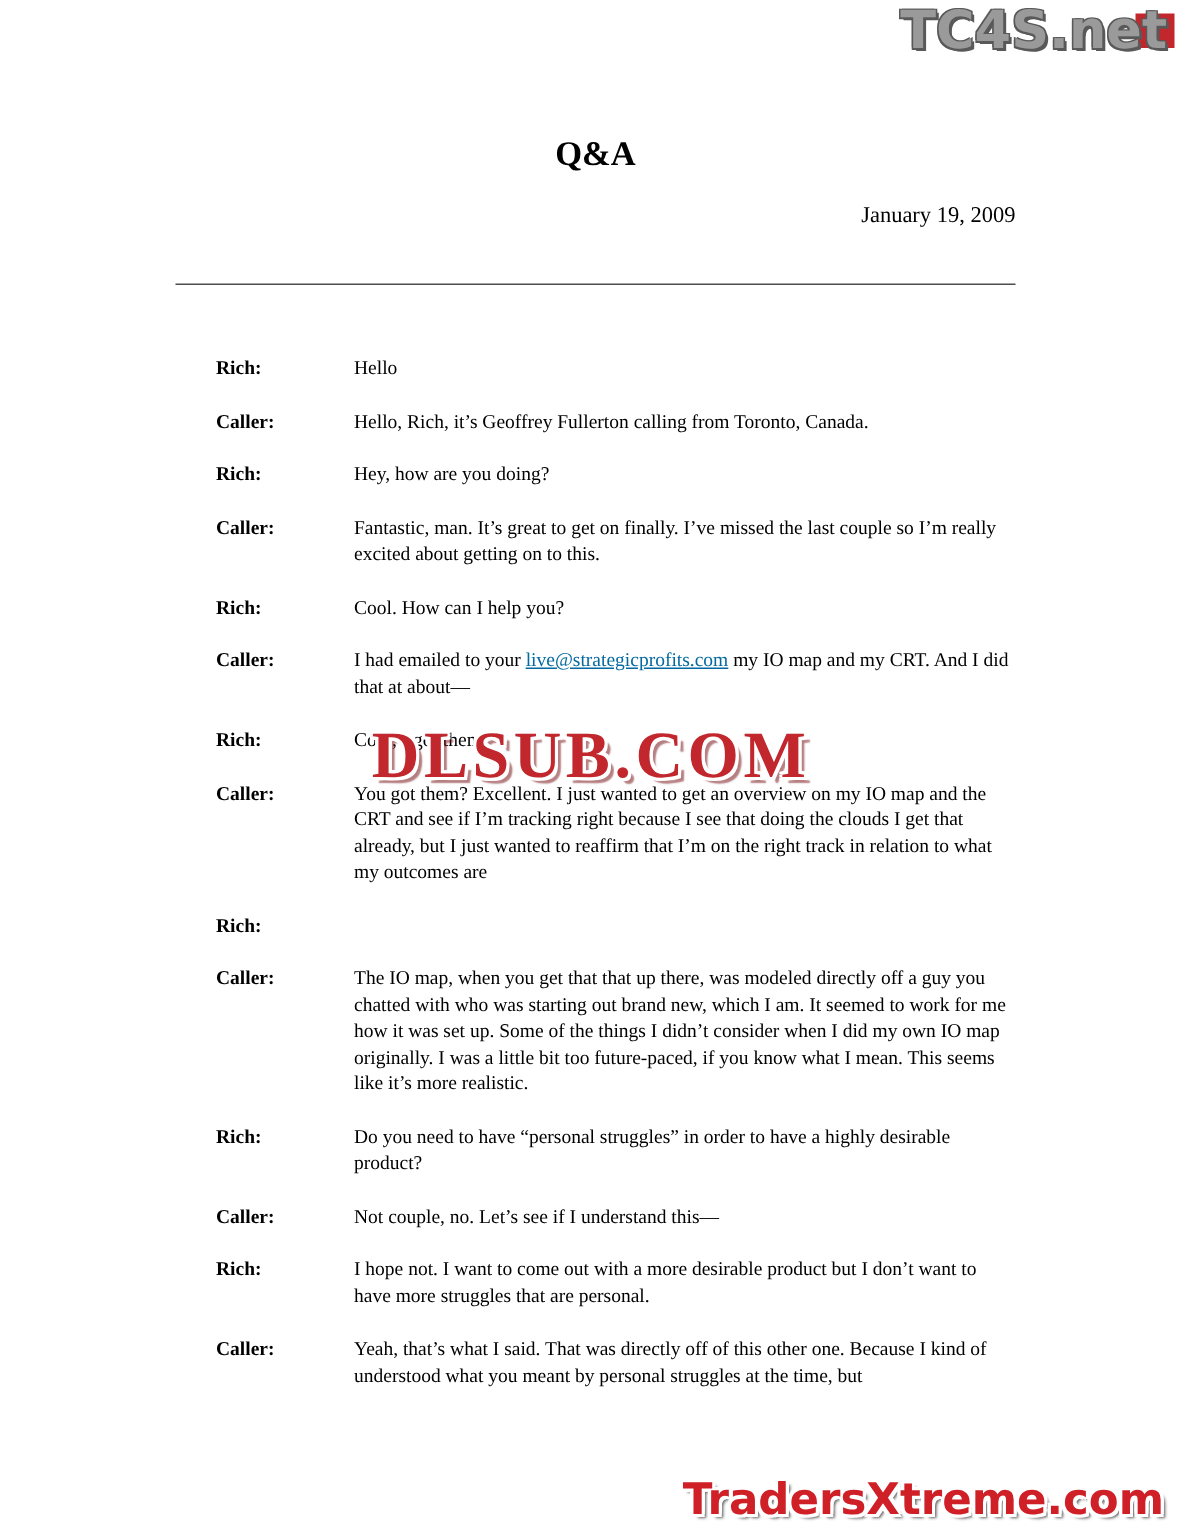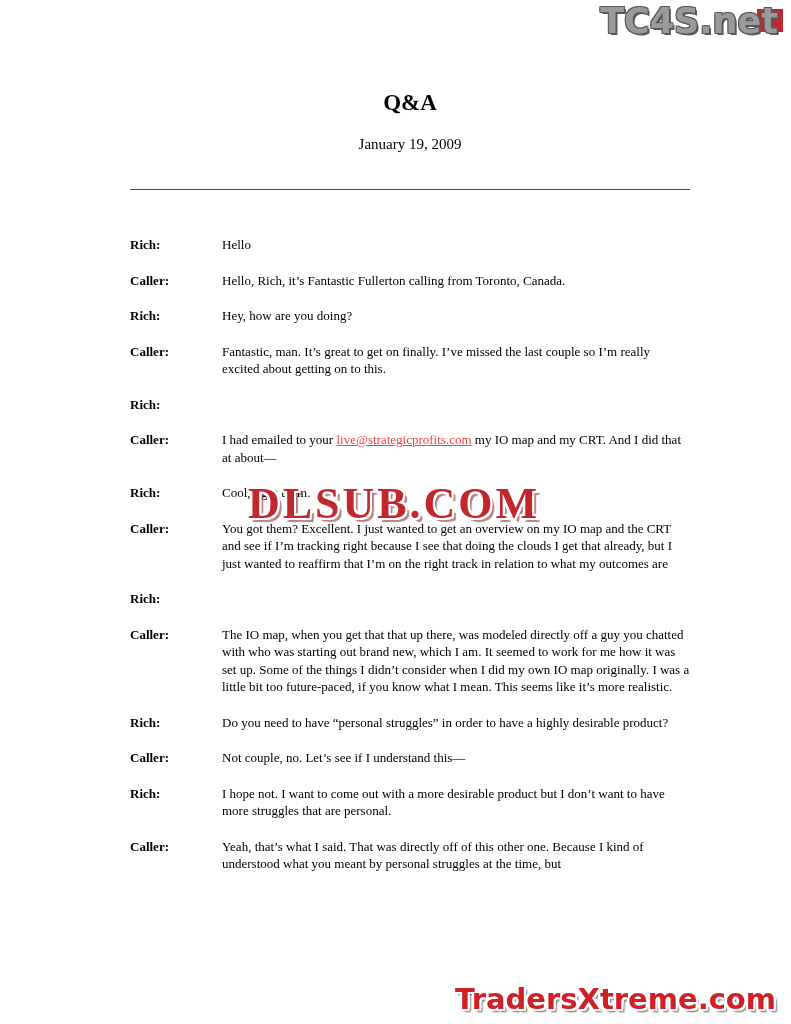--- a/index.html
+++ b/index.html
@@ -90,59 +90,61 @@
        2px -2px 0 #ffffff,
       -2px  2px 0 #ffffff,
        2px  2px 0 #ffffff,
        3px  3px 2px rgba(60, 60, 60, 0.8);
   }
 
   
   .doc {
     position: absolute;
     top: 0;
-    left: 130px;
+    left: 117px;
     width: 560px;
   }
   .doc-header {
     text-align: center;
   }
   .doc-title {
     margin-top: 90px;
     font-size: 23px;
     font-weight: bold;
   }
   .doc-date {
     margin-top: 20px;
     font-size: 15px;
+    text-align: right;
   }
   .divider {
     margin-top: 36px;
     border: none;
     border-top: 1px solid #4d4d4d;
     height: 0;
   }
   .dialogue {
     margin-top: 46px;
+    margin-left: 27px;
   }
   .row {
     display: flex;
     margin-bottom: 18px;
     font-size: 13px;
     line-height: 17.5px;
   }
   .speaker {
     flex: 0 0 92px;
     font-weight: bold;
   }
   .text {
     flex: 1 1 auto;
   }
   .email {
-    color: #ef4444;
+    color: #0369a1;
     cursor: pointer;
   }
 </style>
 </head>
 <body>
 
 <div class="page">
 
   <div class="wm-top">
     <div class="redbox"></div>
@@ -163,35 +165,36 @@
 
     <div class="dialogue">
 
       <div class="row">
         <span class="speaker">Rich:</span>
         <div class="text">Hello</div>
       </div>
 
       <div class="row">
         <span class="speaker">Caller:</span>
-        <div class="text">Hello, Rich, it’s Fantastic Fullerton calling from Toronto, Canada.</div>
+        <div class="text">Hello, Rich, it’s Geoffrey Fullerton calling from Toronto, Canada.</div>
       </div>
 
       <div class="row">
         <span class="speaker">Rich:</span>
         <div class="text">Hey, how are you doing?</div>
       </div>
 
       <div class="row">
         <span class="speaker">Caller:</span>
         <div class="text">Fantastic, man. It’s great to get on finally. I’ve missed the last couple so I’m really excited about getting on to this.</div>
       </div>
 
       <div class="row">
         <span class="speaker">Rich:</span>
+        <div class="text">Cool. How can I help you?</div>
       </div>
 
       <div class="row">
         <span class="speaker">Caller:</span>
         <div class="text"><span>I had emailed to your </span><a href="#" class="email">live@strategicprofits.com</a><span> my IO map and my CRT. And I did that at about—</span></div>
       </div>
 
       <div class="row">
         <span class="speaker">Rich:</span>
         <div class="text">Cool, I got them.</div>

